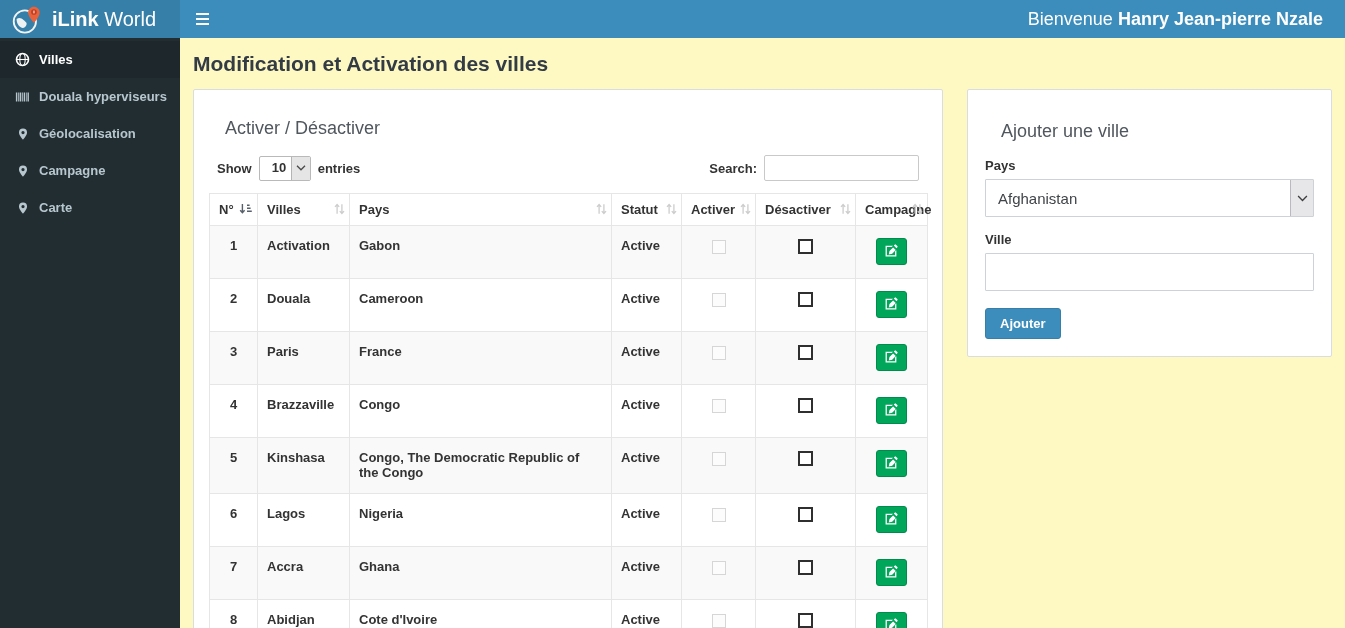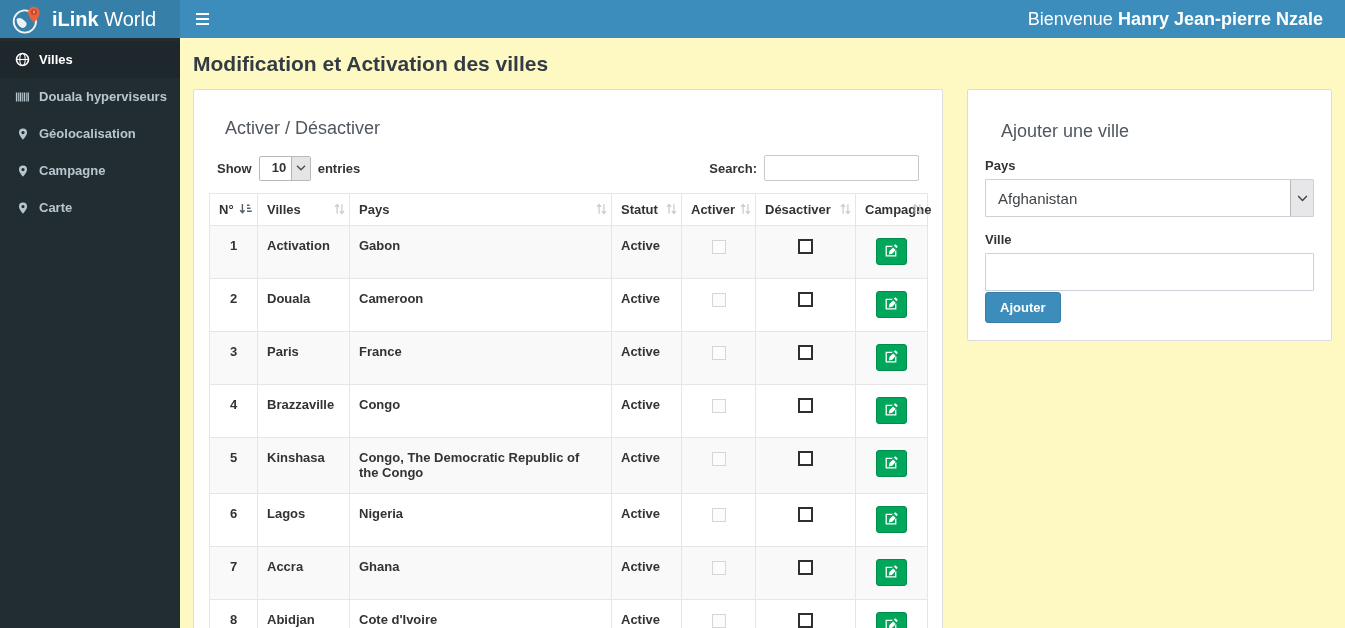--- a/index.html
+++ b/index.html
@@ -73,21 +73,21 @@
   .cb-dark { width: 15px; height: 15px; border: 2px solid #2f2f2f; }
   .btn-edit { width: 31px; height: 27px; background: #00a65a; border: 1px solid #008d4c; border-radius: 3px; display: inline-flex; align-items: center; justify-content: center; cursor: pointer; vertical-align: middle; }
 
   
   .add-box { width: 365px; padding: 15px 17px 17px; flex-shrink: 0; }
   .add-box label { display: block; font-size: 13px; font-weight: 700; color: #333; margin: 15px 0 6px; }
   .pays-select { display: block; width: 100%; }
   .pays-select select { width: 100%; height: 38px; border: 1px solid #cdd2d8; padding: 0 30px 0 12px; font-size: 15px; color: #404549; font-weight: 400; border-radius: 1px; }
   .pays-select .arrow-strip { width: 23px; background: #e7e7ea; border-left: 1px solid #b9b9be; }
   .ville-input { width: 100%; height: 38px; border: 1px solid #cdd2d8; border-radius: 1px; padding: 0 10px; font-family: inherit; font-size: 14px; }
-  .btn-add { margin-top: 1px; background: #3c8dbc; border: 1px solid #367fa9; color: #fff; font-family: inherit; font-size: 13px; font-weight: 700; padding: 7px 14px; border-radius: 3px; cursor: pointer; }
+  .btn-add { margin-top: 17px; background: #3c8dbc; border: 1px solid #367fa9; color: #fff; font-family: inherit; font-size: 13px; font-weight: 700; padding: 7px 14px; border-radius: 3px; cursor: pointer; }
 </style>
 </head>
 <body>
 
 <div class="header">
   <div class="brand">
     <span class="brand-logo">
       <svg width="33" height="34" viewBox="0 0 40 40">
         <circle cx="18" cy="23" r="13.5" fill="none" stroke="#f2f4f5" stroke-width="2.2"></circle>
         <path d="M8 20c3-2 6-1 8 1s5 3 4 6-4 5-7 3c-2-1.5-5-4-5-10z" fill="#eef1f2"></path>

